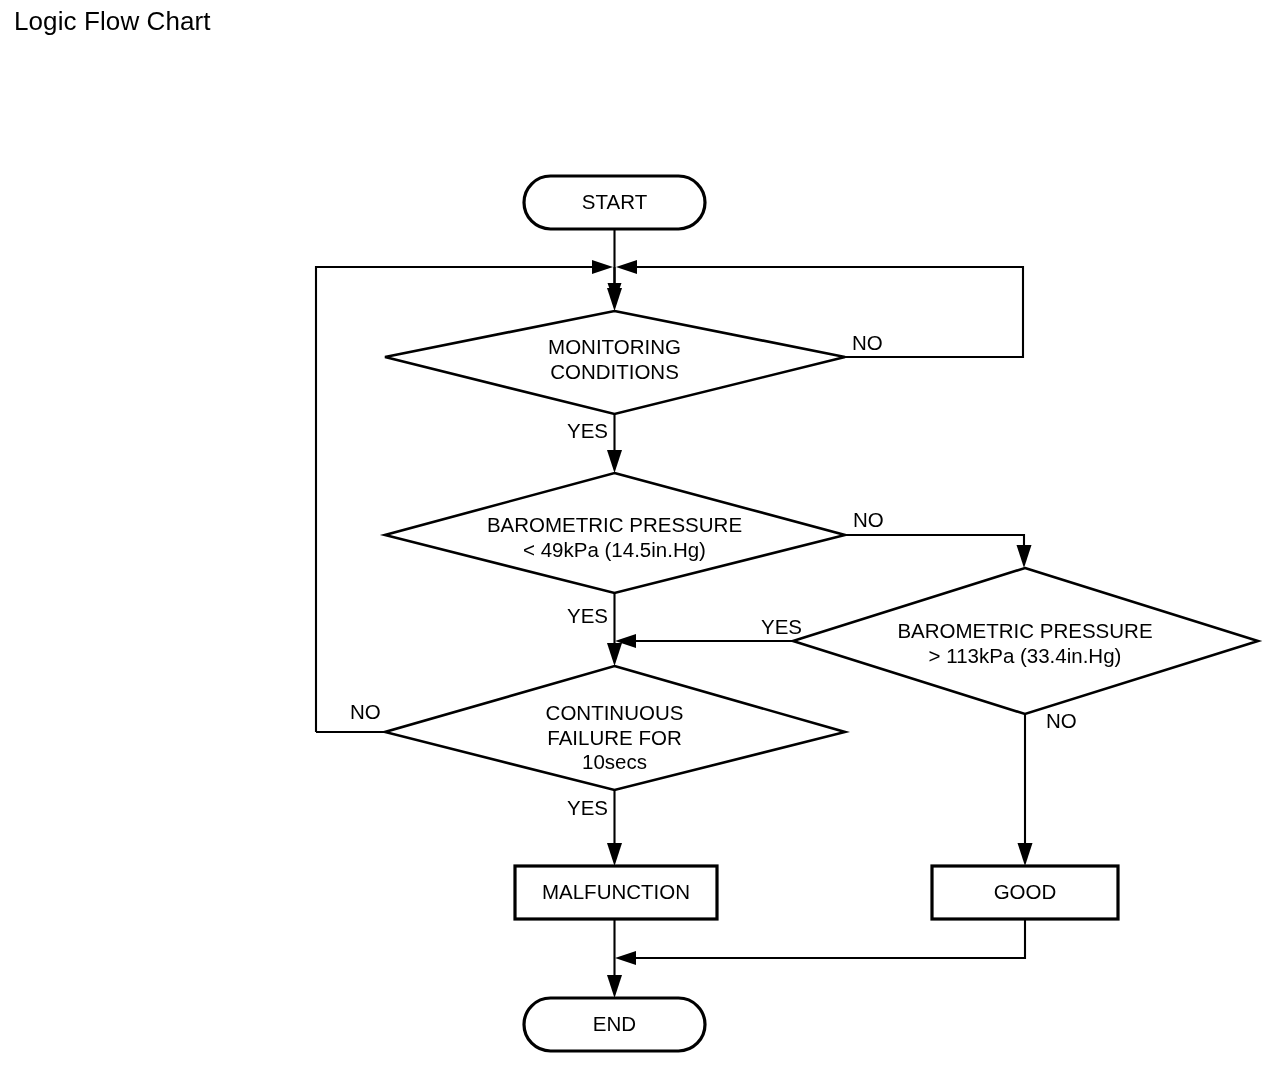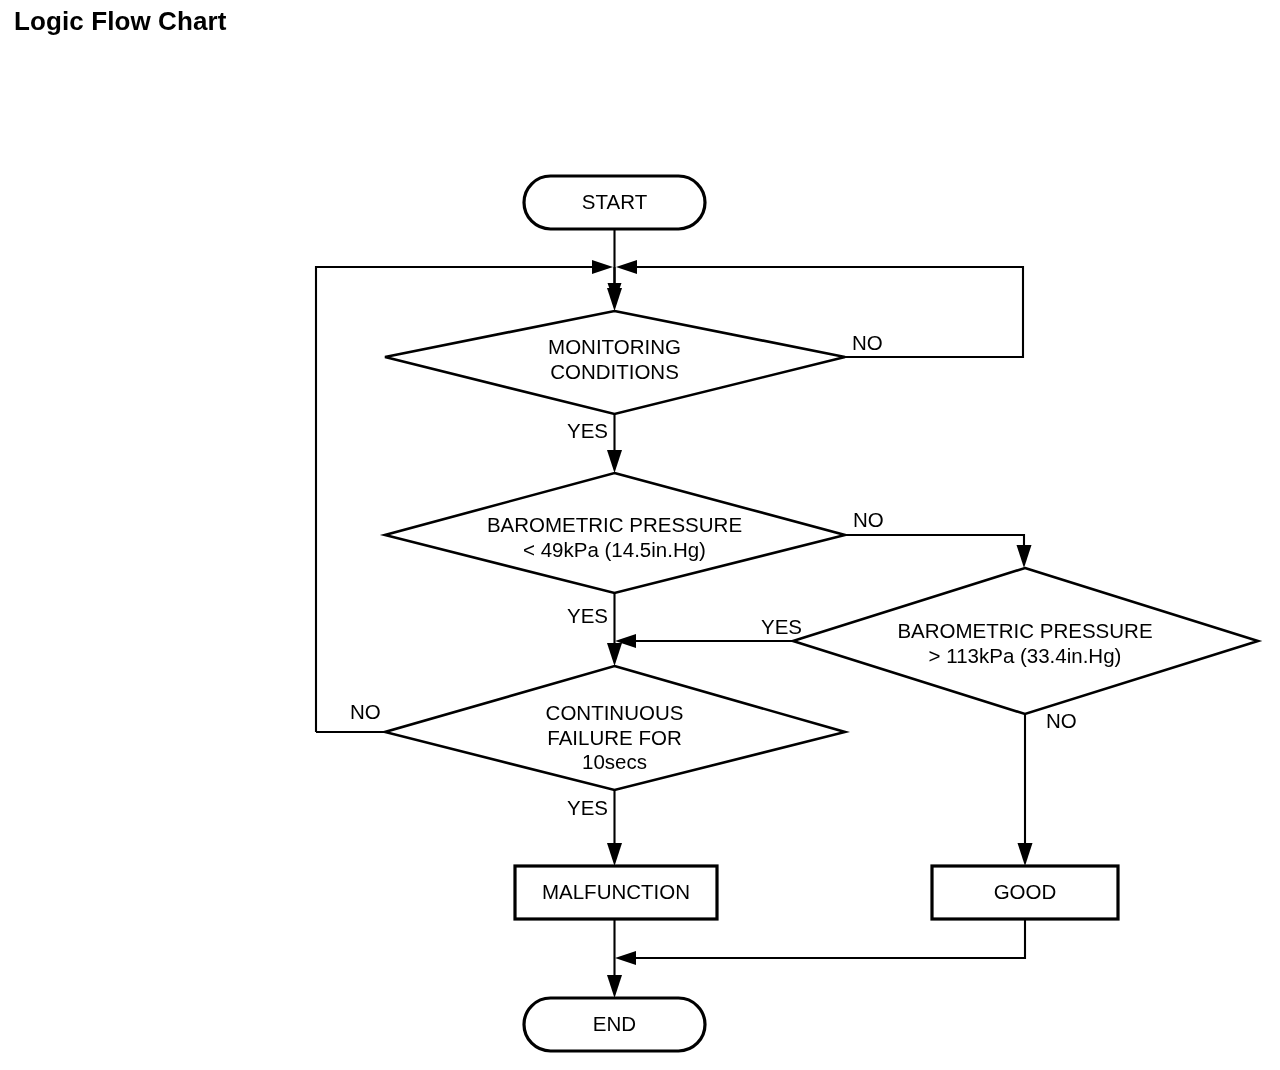--- a/index.html
+++ b/index.html
@@ -12,21 +12,21 @@
     height: 1070px;
     font-family: "Liberation Sans", sans-serif;
     overflow: hidden;
     position: relative;
   }
   #page-title {
     position: absolute;
     left: 14px;
     top: 6px;
     font-size: 26px;
-    font-weight: bold;
+    font-weight: normal;
     color: #000000;
     letter-spacing: 0.1px;
     font-family: "Liberation Sans", sans-serif;
   }
   #flow-svg {
     position: absolute;
     left: 0;
     top: 0;
   }
   .shape-stroke {

